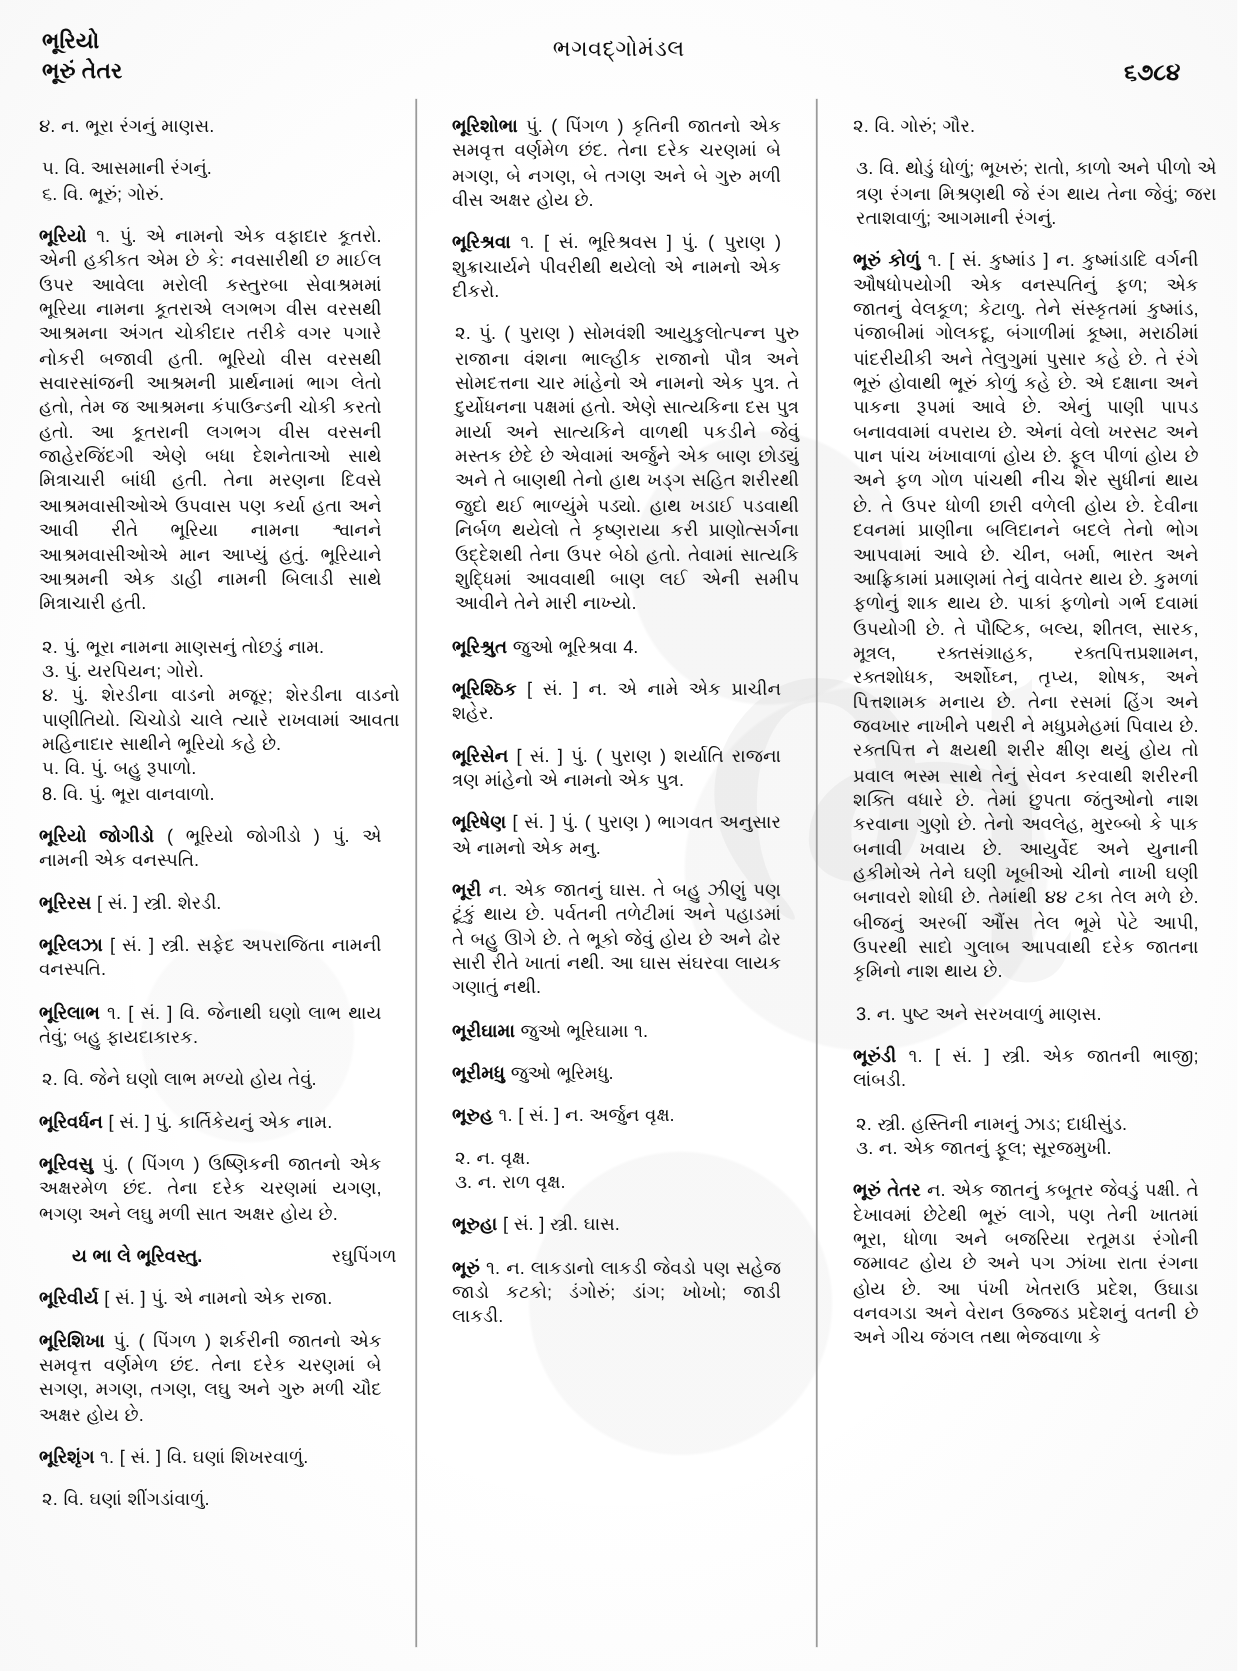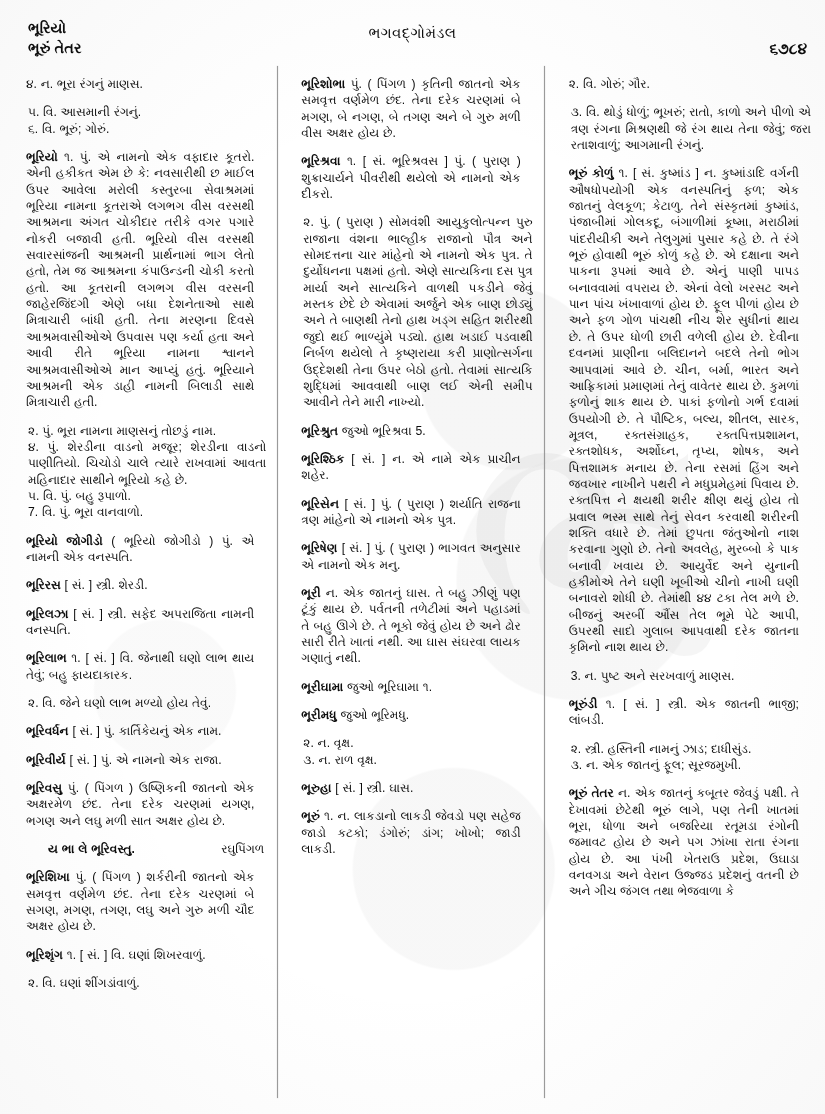--- a/index.html
+++ b/index.html
@@ -34,21 +34,21 @@
   .rh-left{position:absolute;left:14px;top:0;line-height:1.38;}
   .rh-left .l1,.rh-left .l2{
     font-weight:bold;font-size:14.5px;letter-spacing:.1px;
     font-family:"Liberation Sans","DejaVu Sans",sans-serif;
   }
   .rh-center{
     position:absolute;left:0;right:0;top:6px;text-align:center;
     font-weight:normal;font-size:15px;letter-spacing:.3px;
   }
   .rh-page{
-    position:absolute;right:4px;top:22px;font-weight:bold;font-size:15.5px;
+    position:absolute;right:24px;top:22px;font-weight:bold;font-size:15.5px;
   }
 
   
   .columns{position:relative;display:flex;height:1036px;margin-top:2px;}
   .col{
     position:relative;box-sizing:border-box;
     font-size:12.15px;line-height:1.345;
     text-align:justify;text-justify:inter-word;
     -webkit-hyphens:none;hyphens:none;
     word-spacing:.4px;
@@ -95,89 +95,91 @@
   <div class="columns">
     <div class="col col-1" id="col-1">
         <div class="entry">
           <p class="p first">૪. ન. ભૂરા રંગનું માણસ.</p>
           <p class="sense">૫. વિ. આસમાની રંગનું.</p>
           <p class="sense">૬. વિ. ભૂરું; ગોરું.</p>
         </div>
         <div class="entry">
           <p class="p first"><span class="hw">ભૂરિયો</span><span> ૧. પું. એ નામનો એક વફાદાર કૂતરો. એની હકીકત એમ છે કે: નવસારીથી છ માઈલ ઉપર આવેલા મરોલી કસ્તુરબા સેવાશ્રમમાં ભૂરિયા નામના કૂતરાએ લગભગ વીસ વરસથી આશ્રમના અંગત ચોકીદાર તરીકે વગર પગારે નોકરી બજાવી હતી. ભૂરિયો વીસ વરસથી સવારસાંજની આશ્રમની પ્રાર્થનામાં ભાગ લેતો હતો, તેમ જ આશ્રમના કંપાઉન્ડની ચોકી કરતો હતો. આ કૂતરાની લગભગ વીસ વરસની જાહેરજિંદગી એણે બધા દેશનેતાઓ સાથે મિત્રાચારી બાંધી હતી. તેના મરણના દિવસે આશ્રમવાસીઓએ ઉપવાસ પણ કર્યા હતા અને આવી રીતે ભૂરિયા નામના શ્વાનને આશ્રમવાસીઓએ માન આપ્યું હતું. ભૂરિયાને આશ્રમની એક ડાહી નામની બિલાડી સાથે મિત્રાચારી હતી.</span></p>
           <p class="sense">૨. પું. ભૂરા નામના માણસનું તોછડું નામ.</p>
+          <p class="sense">૩. પું. યરપિયન; ગોરો.</p>
           <p class="sense">૪. પું. શેરડીના વાડનો મજૂર; શેરડીના વાડનો પાણીતિયો. ચિચોડો ચાલે ત્યારે રાખવામાં આવતા મહિનાદાર સાથીને ભૂરિયો કહે છે.</p>
           <p class="sense">૫. વિ. પું. બહુ રૂપાળો.</p>
-          <p class="sense">7. વિ. પું. ભૂરા વાનવાળો.</p>
+          <p class="sense">8. વિ. પું. ભૂરા વાનવાળો.</p>
         </div>
         <div class="entry">
           <p class="p first"><span class="hw">ભૂરિયો જોગીડો</span><span> ( ભૂરિયો જોગીડો ) પું. એ નામની એક વનસ્પતિ.</span></p>
         </div>
         <div class="entry">
           <p class="p first"><span class="hw">ભૂરિરસ</span><span> [ સં. ] સ્ત્રી. શેરડી.</span></p>
         </div>
         <div class="entry">
           <p class="p first"><span class="hw">ભૂરિલઝા</span><span> [ સં. ] સ્ત્રી. સફેદ અપરાજિતા નામની વનસ્પતિ.</span></p>
         </div>
         <div class="entry">
           <p class="p first"><span class="hw">ભૂરિલાભ</span><span> ૧. [ સં. ] વિ. જેનાથી ઘણો લાભ થાય તેવું; બહુ ફાયદાકારક.</span></p>
           <p class="sense">૨. વિ. જેને ઘણો લાભ મળ્યો હોય તેવું.</p>
         </div>
         <div class="entry">
           <p class="p first"><span class="hw">ભૂરિવર્ધન</span><span> [ સં. ] પું. કાર્તિકેયનું એક નામ.</span></p>
-        </div>
-        <div class="entry">
-          <p class="p first"><span class="hw">ભૂરિવીર્ય</span><span> [ સં. ] પું. એ નામનો એક રાજા.</span></p>
         </div>
         <div class="entry">
           <p class="p first"><span class="hw">ભૂરિવસુ</span><span> પું. ( પિંગળ ) ઉષ્ણિકની જાતનો એક અક્ષરમેળ છંદ. તેના દરેક ચરણમાં યગણ, ભગણ અને લઘુ મળી સાત અક્ષર હોય છે.</span></p>
           <div class="verseline">
             <span class="vtxt">ય ભા લે ભૂરિવસ્તુ.</span>
             <span class="vsrc">રઘુપિંગળ</span>
           </div>
         </div>
         <div class="entry">
+          <p class="p first"><span class="hw">ભૂરિવીર્ય</span><span> [ સં. ] પું. એ નામનો એક રાજા.</span></p>
+        </div>
+        <div class="entry">
           <p class="p first"><span class="hw">ભૂરિશિખા</span><span> પું. ( પિંગળ ) શર્કરીની જાતનો એક સમવૃત્ત વર્ણમેળ છંદ. તેના દરેક ચરણમાં બે સગણ, મગણ, તગણ, લઘુ અને ગુરુ મળી ચૌદ અક્ષર હોય છે.</span></p>
         </div>
         <div class="entry">
           <p class="p first"><span class="hw">ભૂરિશૃંગ</span><span> ૧. [ સં. ] વિ. ઘણાં શિખરવાળું.</span></p>
           <p class="sense">૨. વિ. ઘણાં શીંગડાંવાળું.</p>
         </div>
       </div>
     <div class="rule"></div>
     <div class="col col-2" id="col-2">
         <div class="entry">
           <p class="p first"><span class="hw">ભૂરિશોભા</span><span> પું. ( પિંગળ ) કૃતિની જાતનો એક સમવૃત્ત વર્ણમેળ છંદ. તેના દરેક ચરણમાં બે મગણ, બે નગણ, બે તગણ અને બે ગુરુ મળી વીસ અક્ષર હોય છે.</span></p>
         </div>
         <div class="entry">
           <p class="p first"><span class="hw">ભૂરિશ્રવા</span><span> ૧. [ સં. ભૂરિશ્રવસ ] પું. ( પુરાણ ) શુક્રાચાર્યને પીવરીથી થયેલો એ નામનો એક દીકરો.</span></p>
           <p class="sense">૨. પું. ( પુરાણ ) સોમવંશી આયુકુલોત્પન્ન પુરુ રાજાના વંશના ભાલ્હીક રાજાનો પૌત્ર અને સોમદત્તના ચાર માંહેનો એ નામનો એક પુત્ર. તે દુર્યોધનના પક્ષમાં હતો. એણે સાત્યકિના દસ પુત્ર માર્યા અને સાત્યકિને વાળથી પકડીને જેવું મસ્તક છેદે છે એવામાં અર્જુને એક બાણ છોડ્યું અને તે બાણથી તેનો હાથ ખડ્ગ સહિત શરીરથી જુદો થઈ ભાળ્યુંમે પડ્યો. હાથ ખડાઈ પડવાથી નિર્બળ થયેલો તે કૃષ્ણરાયા કરી પ્રાણોત્સર્ગના ઉદ્દેશથી તેના ઉપર બેઠો હતો. તેવામાં સાત્યકિ શુદ્ધિમાં આવવાથી બાણ લઈ એની સમીપ આવીને તેને મારી નાખ્યો.</p>
         </div>
         <div class="entry">
-          <p class="p first"><span class="hw">ભૂરિશ્રુત</span><span> જુઓ ભૂરિશ્રવા 5.</span></p>
+          <p class="p first"><span class="hw">ભૂરિશ્રુત</span><span> જુઓ ભૂરિશ્રવા 4.</span></p>
         </div>
         <div class="entry">
           <p class="p first"><span class="hw">ભૂરિશ્ઠિક</span><span> [ સં. ] ન. એ નામે એક પ્રાચીન શહેર.</span></p>
         </div>
         <div class="entry">
           <p class="p first"><span class="hw">ભૂરિસેન</span><span> [ સં. ] પું. ( પુરાણ ) શર્યાતિ રાજના ત્રણ માંહેનો એ નામનો એક પુત્ર.</span></p>
         </div>
         <div class="entry">
           <p class="p first"><span class="hw">ભૂરિષેણ</span><span> [ સં. ] પું. ( પુરાણ ) ભાગવત અનુસાર એ નામનો એક મનુ.</span></p>
         </div>
         <div class="entry">
           <p class="p first"><span class="hw">ભૂરી</span><span> ન. એક જાતનું ઘાસ. તે બહુ ઝીણું પણ ટૂંકું થાય છે. પર્વતની તળેટીમાં અને પહાડમાં તે બહુ ઊગે છે. તે ભૂકો જેવું હોય છે અને ઢોર સારી રીતે ખાતાં નથી. આ ઘાસ સંઘરવા લાયક ગણાતું નથી.</span></p>
         </div>
         <div class="entry">
           <p class="p first"><span class="hw">ભૂરીઘામા</span><span> જુઓ ભૂરિઘામા ૧.</span></p>
         </div>
         <div class="entry">
           <p class="p first"><span class="hw">ભૂરીમધુ</span><span> જુઓ ભૂરિમધુ.</span></p>
         </div>
         <div class="entry">
+          <p class="p first"><span class="hw">ભૂરુહ</span><span> ૧. [ સં. ] ન. અર્જુન વૃક્ષ.</span></p>
           <p class="sense">૨. ન. વૃક્ષ.</p>
           <p class="sense">૩. ન. રાળ વૃક્ષ.</p>
         </div>
         <div class="entry">
           <p class="p first"><span class="hw">ભૂરુહા</span><span> [ સં. ] સ્ત્રી. ઘાસ.</span></p>
         </div>
         <div class="entry">
           <p class="p first"><span class="hw">ભૂરું</span><span> ૧. ન. લાકડાનો લાકડી જેવડો પણ સહેજ જાડો કટકો; ડંગોરું; ડાંગ; ખોખો; જાડી લાકડી.</span></p>
         </div>
       </div>

